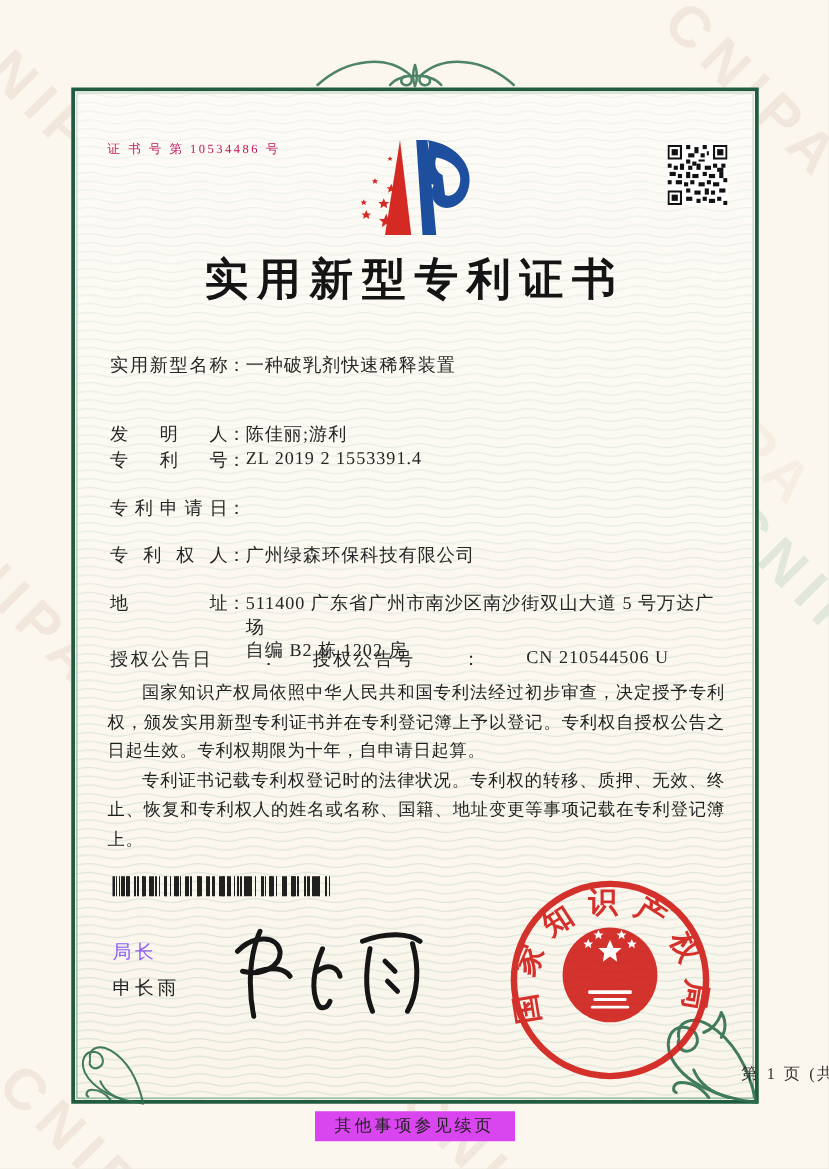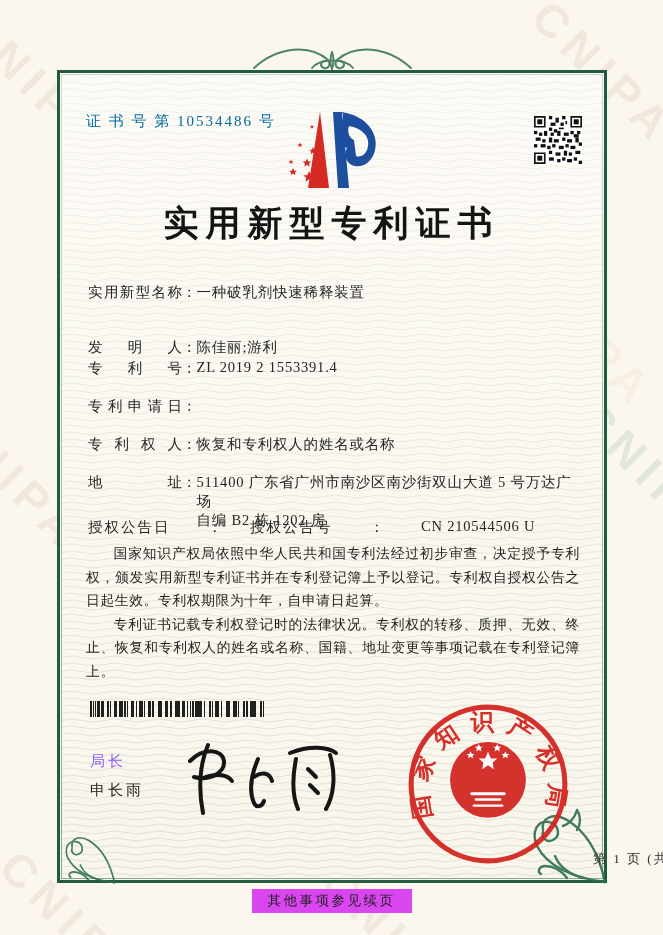--- a/index.html
+++ b/index.html
@@ -16,21 +16,21 @@
     user-select:none;pointer-events:none;
   }
   .wm.pink{color:rgba(198,156,136,0.17);}
   .wm.green{color:rgba(126,168,146,0.20);}
   
   .frame{position:absolute;left:57px;top:70px;width:550px;height:813px;
     border:3px solid #215c41;box-sizing:border-box;background:#fbf6ec;}
   .frame-inner{position:absolute;inset:1px;border:1px solid #7fae93;pointer-events:none;}
   .guilloche{position:absolute;left:60px;top:73px;width:544px;height:807px;pointer-events:none;}
   
-  .cert-no{position:absolute;left:86px;top:112px;font-size:15px;letter-spacing:2px;color:#0369a1;}
+  .cert-no{position:absolute;left:86px;top:112px;font-size:10px;letter-spacing:2px;color:#be185d;}
   .logo{position:absolute;left:283px;top:96px;width:100px;height:100px;}
   .qr{position:absolute;left:534px;top:116px;width:48px;height:48px;}
   .title{position:absolute;left:0;right:0;top:200px;text-align:center;
     font-size:35px;font-weight:bold;letter-spacing:7px;color:#141414;}
   
   .field-row{position:absolute;left:88px;display:flex;align-items:flex-start;
     font-size:14.5px;color:#262626;}
   .field-label{display:inline-block;width:94px;text-align:justify;text-align-last:justify;
     letter-spacing:0;flex:none;}
   .field-colon{flex:none;}
@@ -224,21 +224,21 @@
       <span class="field-colon">：</span>
     <span class="field-value">ZL 2019 2 1553391.4</span>
   </div>
   <div class="field-row" style="top:397px">
     <span class="field-label">专利申请日</span>
       <span class="field-colon">：</span>
   </div>
   <div class="field-row" style="top:435px">
     <span class="field-label">专利权人</span>
       <span class="field-colon">：</span>
-    <span class="field-value">恢复和专利权人的姓名或名称</span>
+    <span class="field-value">广州绿森环保科技有限公司</span>
   </div>
   <div class="field-row" style="top:473px">
     <span class="field-label">地址</span>
       <span class="field-colon">：</span>
     <span class="field-value"><span>511400 广东省广州市南沙区南沙街双山大道 5 号万达广场</span><span class="addr-l2">自编 B2 栋 1202 房</span></span>
   </div>
 
   <div class="grant-row">
     <span class="grant-pair">
       <span class="lbl">授权公告日</span>

